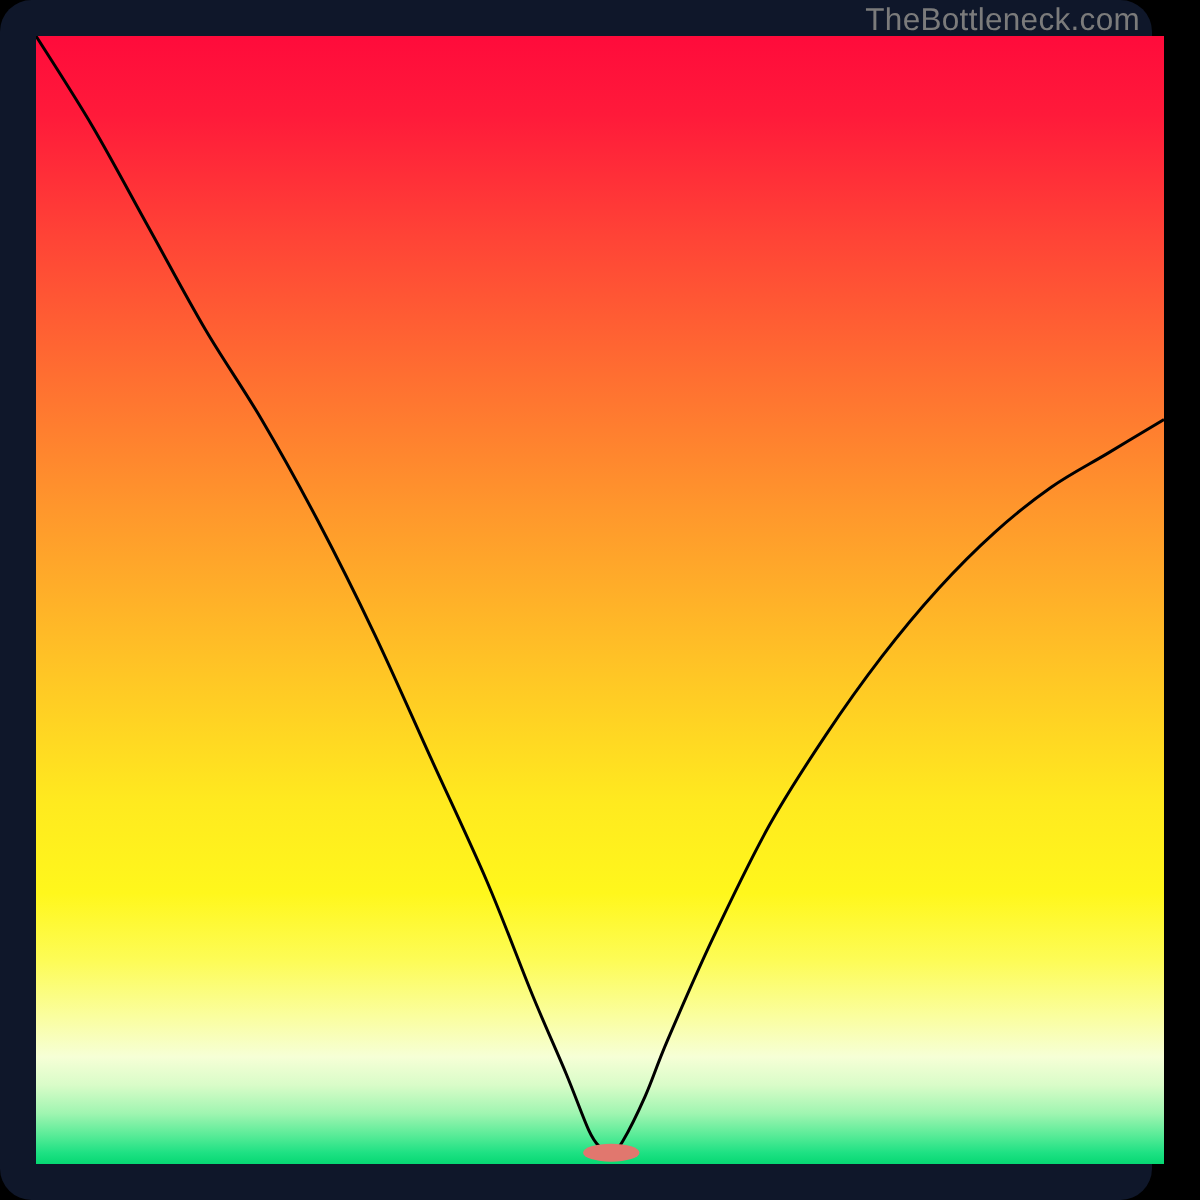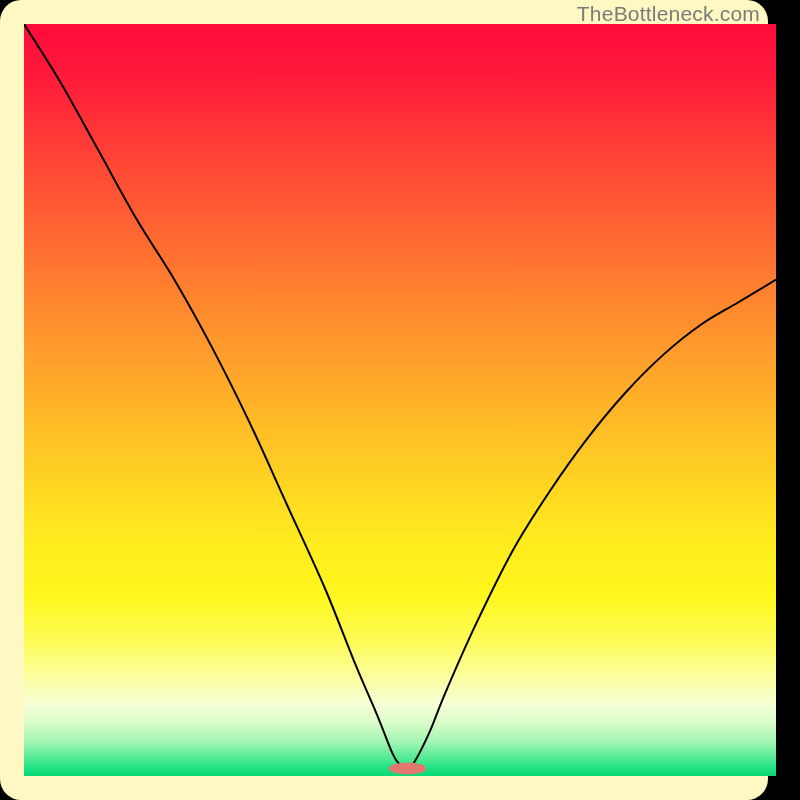--- a/index.html
+++ b/index.html
@@ -9,21 +9,21 @@
     height: 800px;
     overflow: hidden;
     background: #000;
     font-family: Arial, Helvetica, sans-serif;
   }
   .frame {
     position: absolute;
     top: 0; left: 0;
     width: 768px;
     height: 800px;
-    background: #fef9c3;
+    background: #0f172a;
     border-radius: 21px;
   }
   .plot {
     position: absolute;
     top: 24px;
     left: 24px;
     width: 752px;
     height: 752px;
     overflow: hidden;
   }

